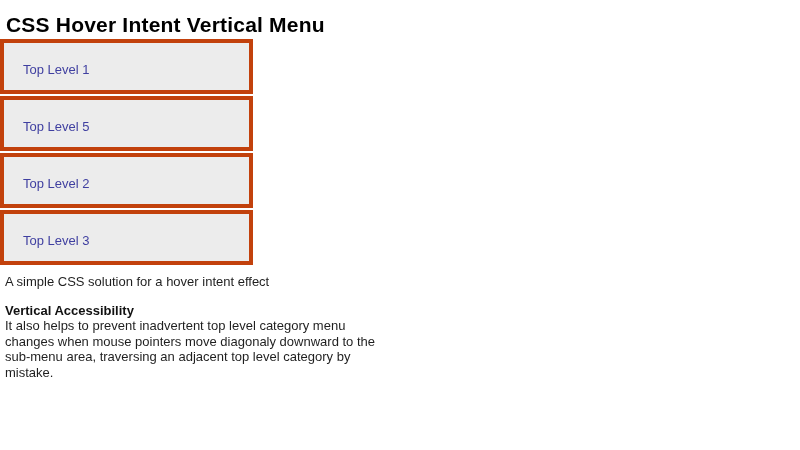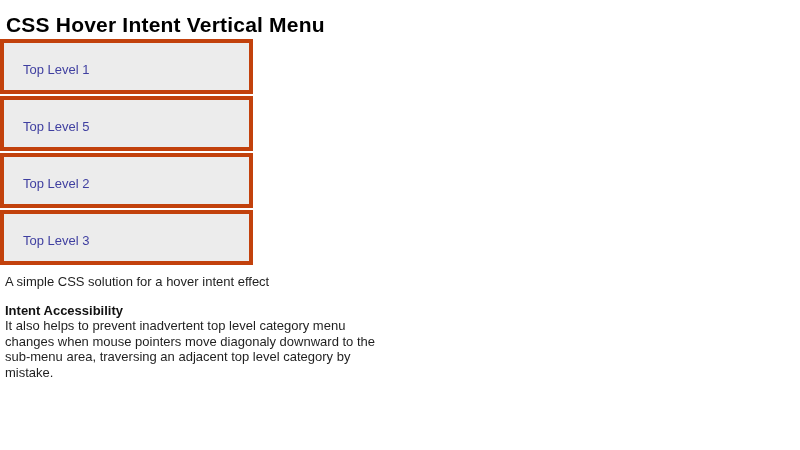--- a/index.html
+++ b/index.html
@@ -84,18 +84,18 @@
     <li>
       <a href="#">Top Level 3</a>
     </li>
   </ul>
 
   <div class="content">
     <p class="intro">A simple CSS solution for a hover intent effect</p>
 
 
     <p>
-      <strong>Intent Accessibility</strong><br>
+      <strong>Vertical Accessibility</strong><br>
       <span>It also helps to prevent inadvertent top level category menu changes when mouse pointers move diagonaly downward to the sub-menu area, traversing an adjacent top level category by mistake.</span>
     </p>
   </div>
 
 </div>
 
 </body></html>

